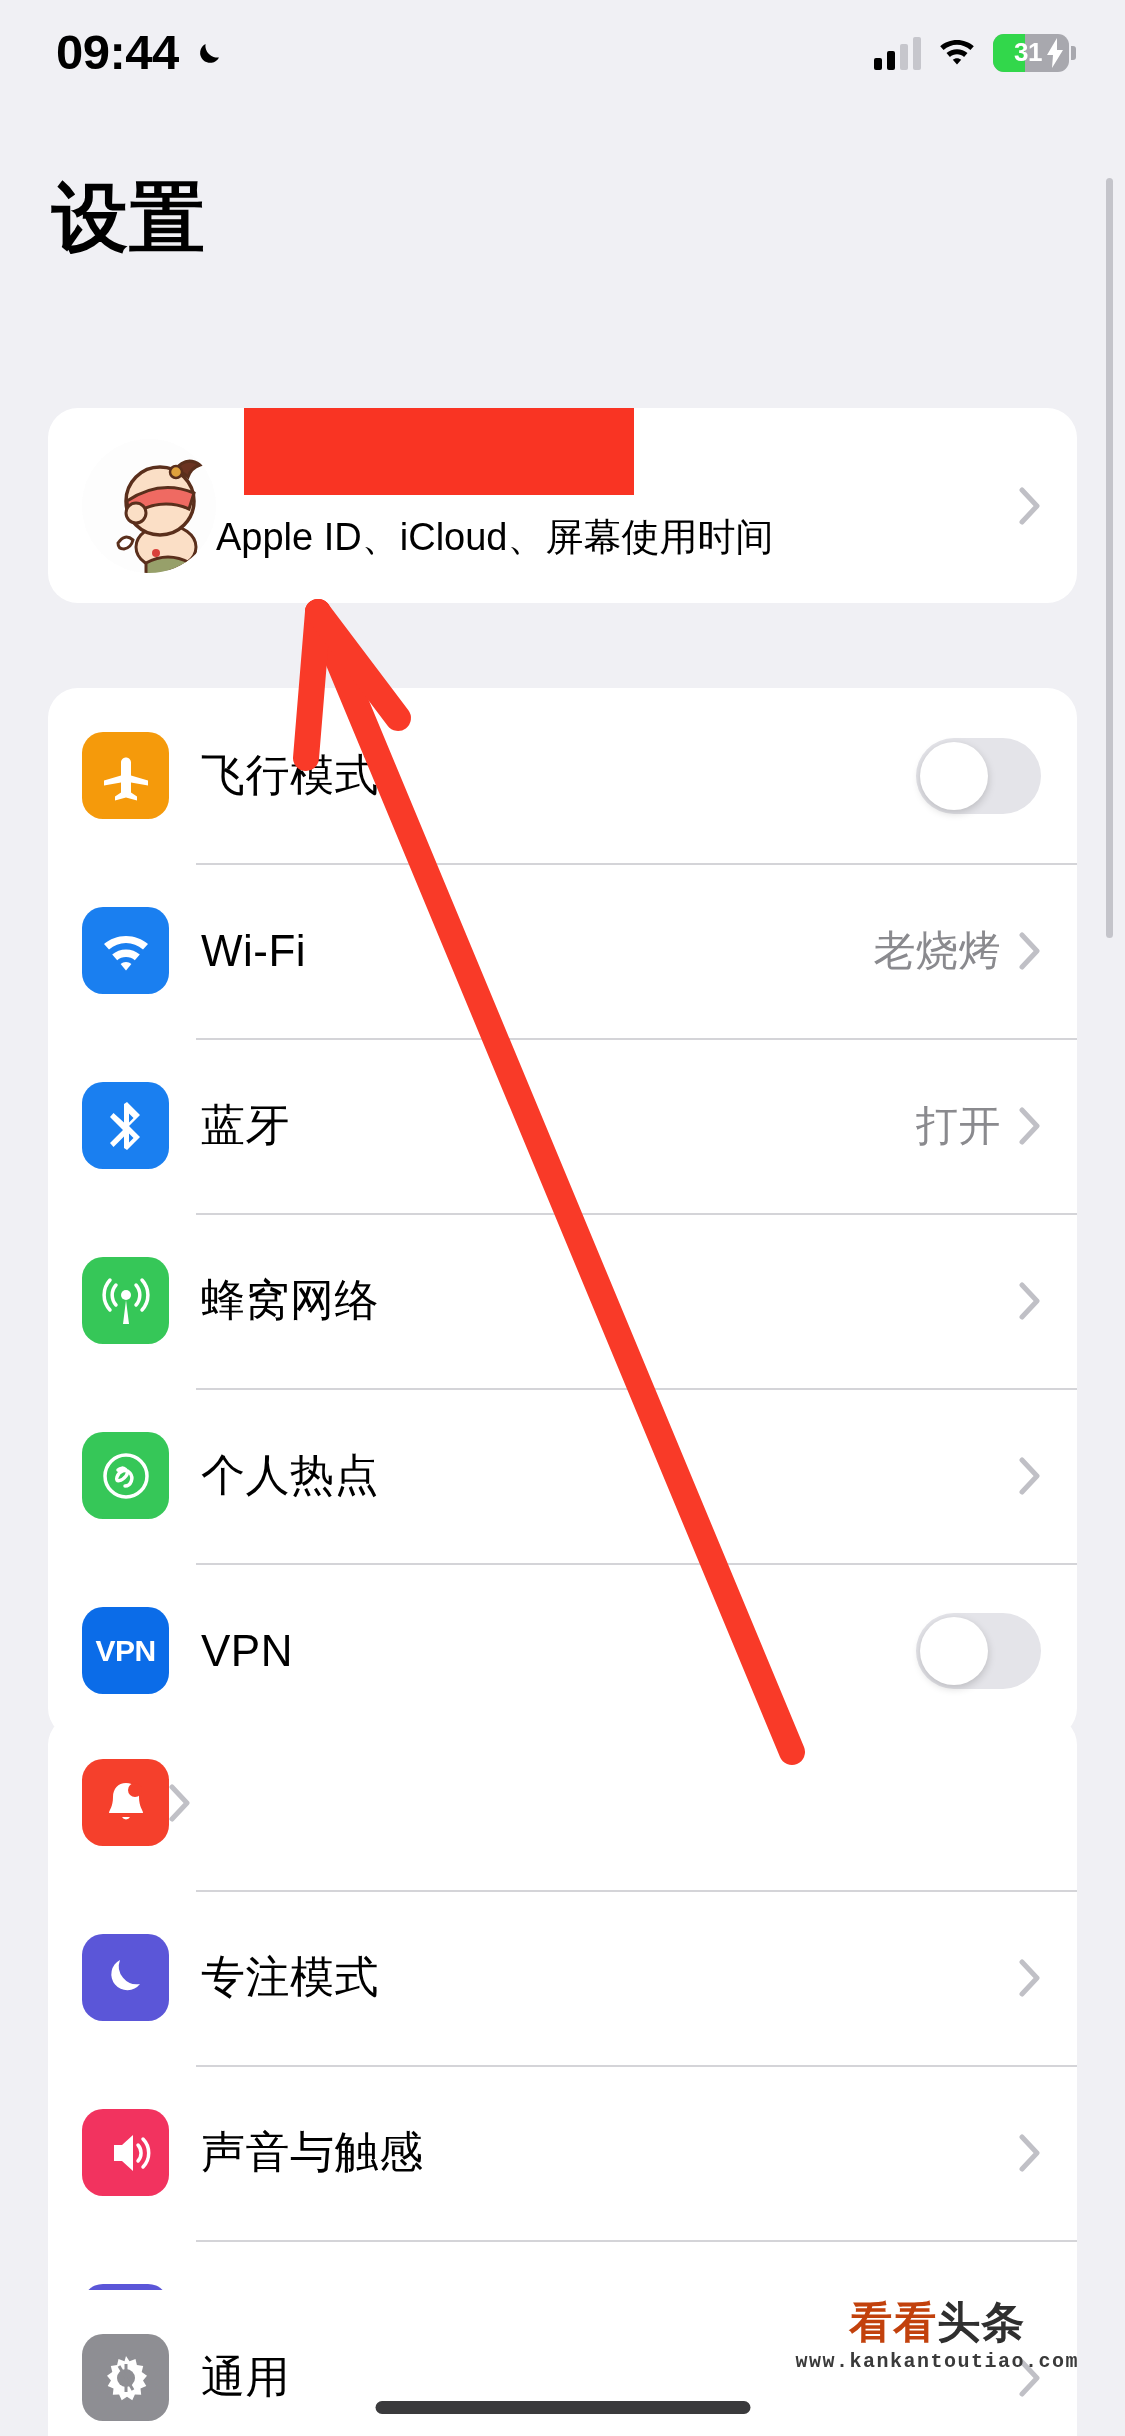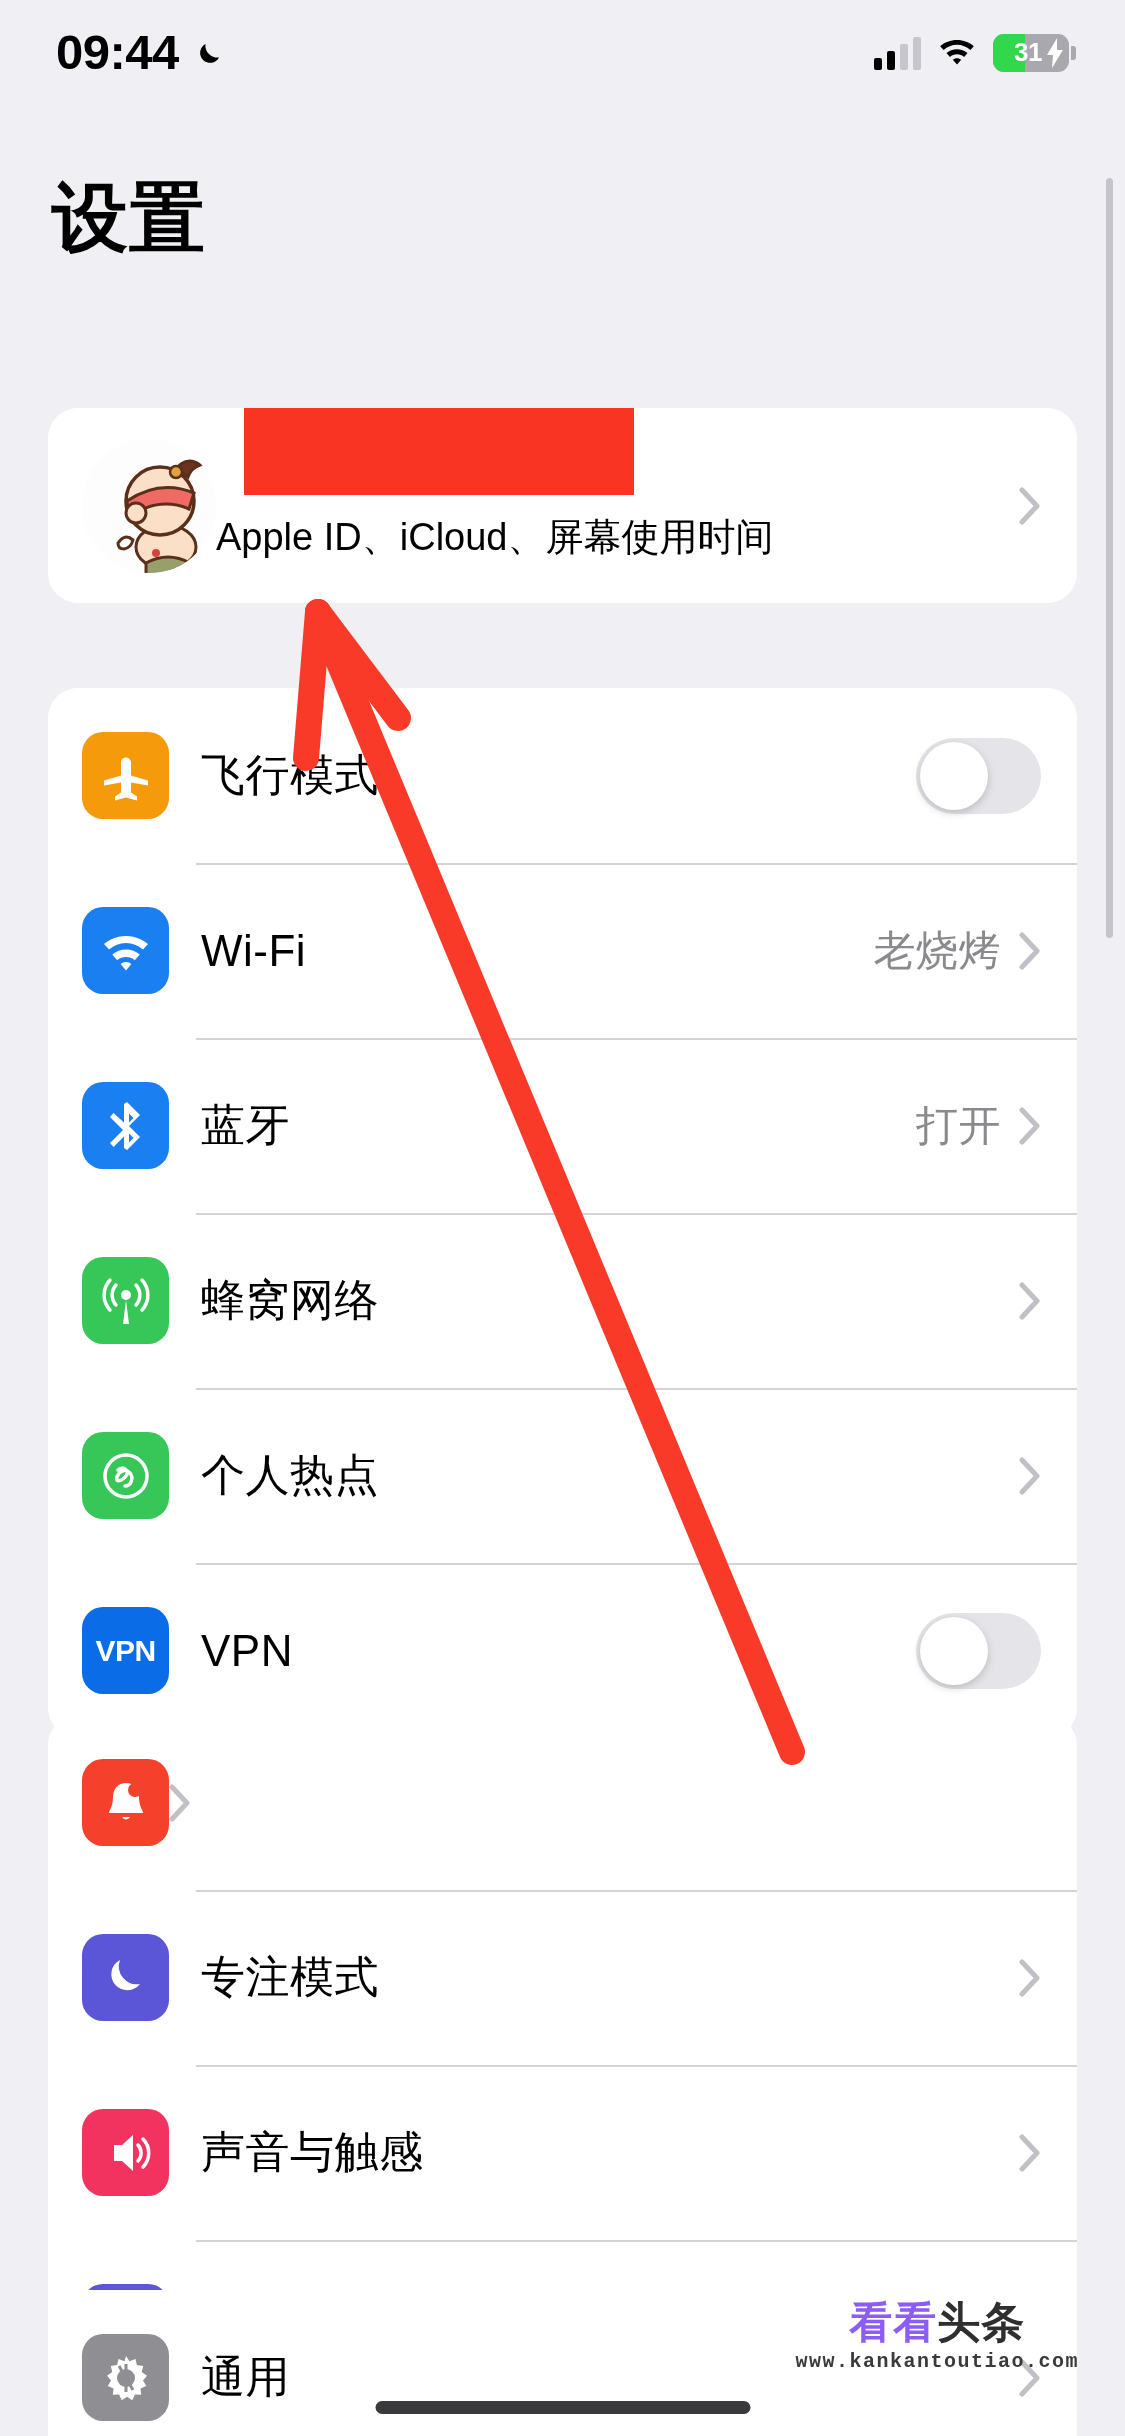--- a/index.html
+++ b/index.html
@@ -128,21 +128,21 @@
   .home-indicator {
     position:absolute; left:50%; transform:translateX(-50%);
     bottom:22px; width:375px; height:13px; border-radius:8px; background:#3a3a3c;
   }
 
   
   .watermark {
     position:absolute; right:46px; bottom:64px; text-align:center; line-height:1;
   }
   .wm-main { font-size:43px; font-weight:700; letter-spacing:1px; }
-  .wm-a { color:#8b5cf6; }
+  .wm-a { color:#c2410c; }
   .wm-b { color:#2f2f2f; }
   .wm-url { font-size:20px; color:#3a3a3a; letter-spacing:1.5px; margin-top:8px;
             font-family:"Liberation Mono","DejaVu Sans Mono",monospace; font-weight:700; }
 </style>
 </head>
 <body>
 
 <div id="screen">
 
   <div class="statusbar">

